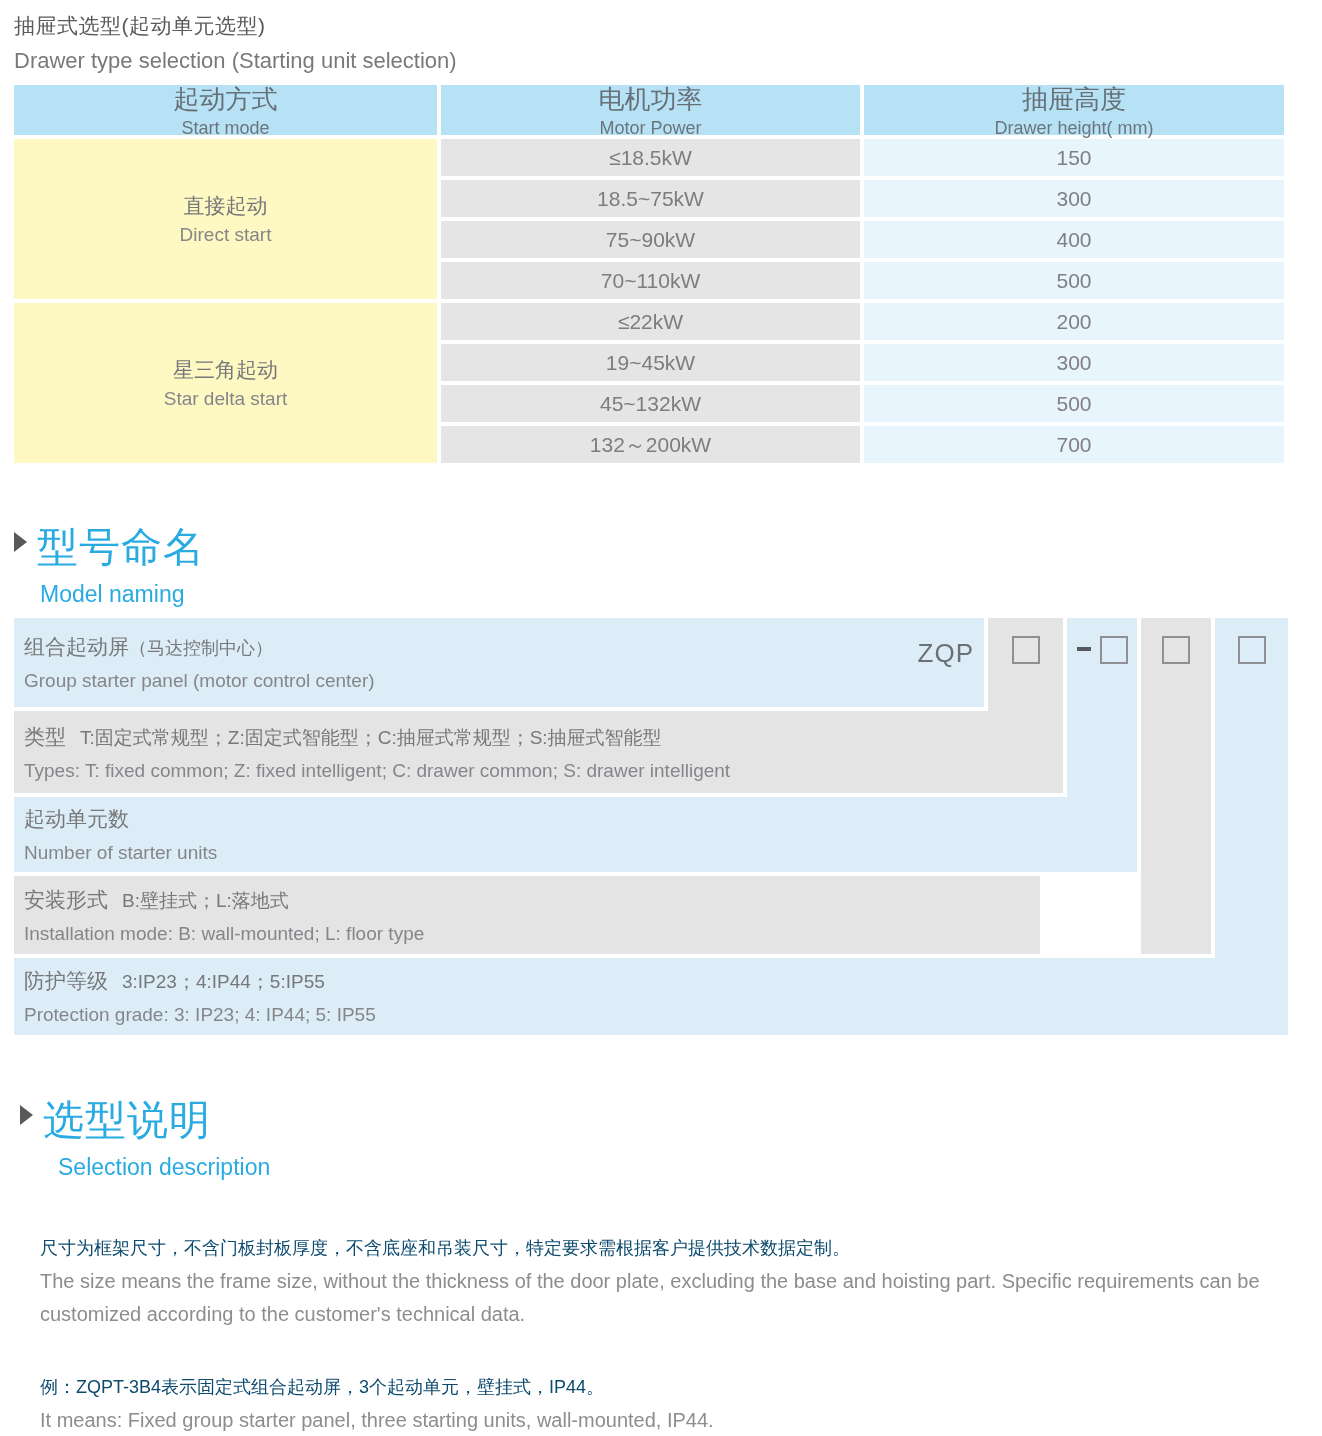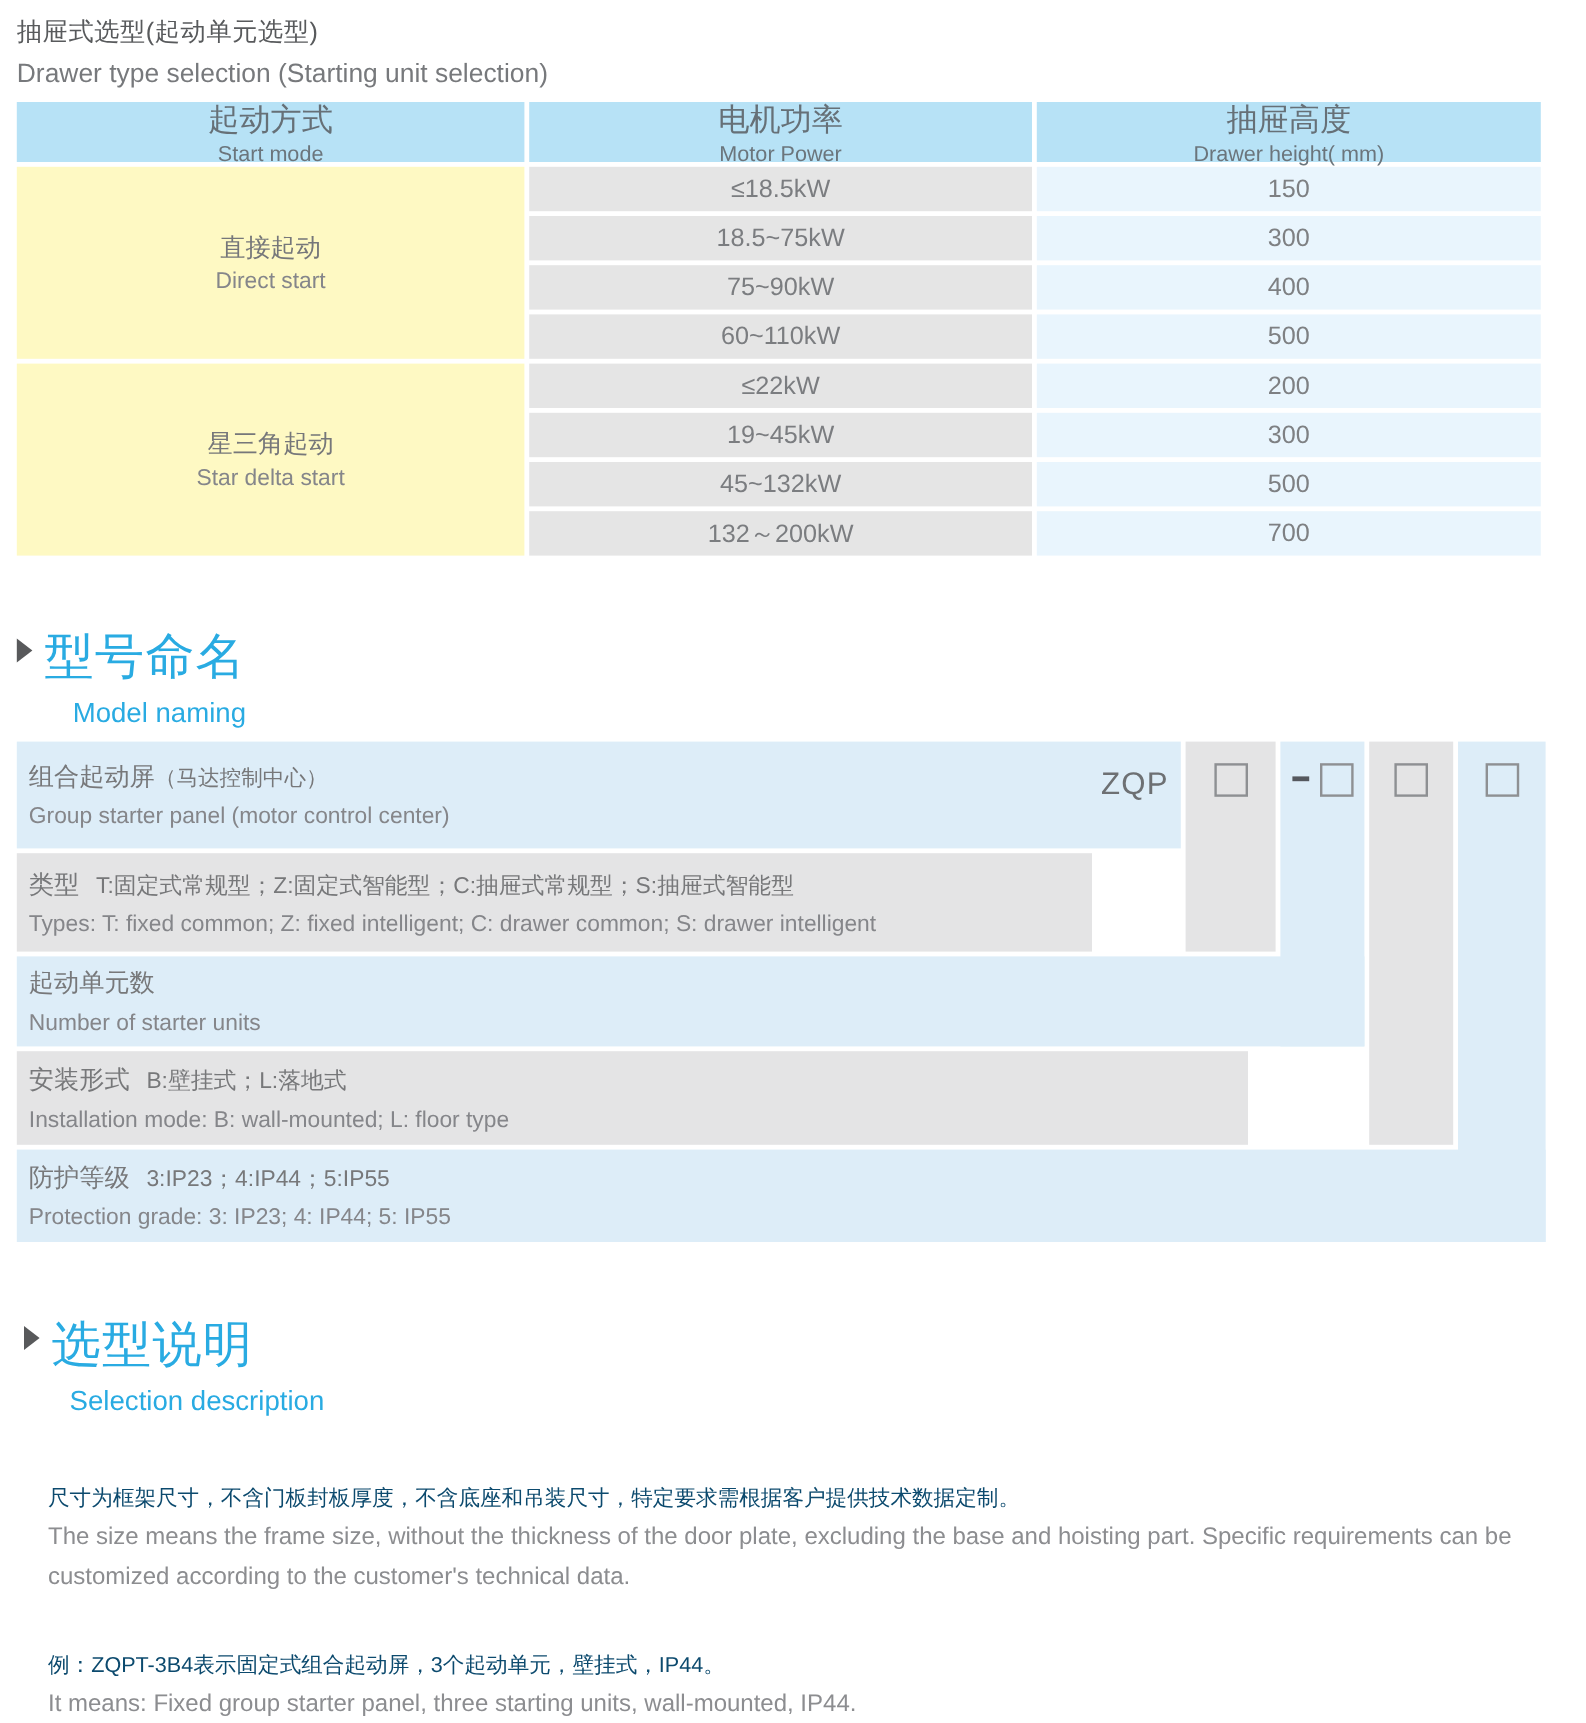--- a/index.html
+++ b/index.html
@@ -19,21 +19,21 @@
   .th{background:#b7e2f6;}
   .th .zh{font-size:26px;color:#667077;}
   .th .en{font-size:18px;color:#6b757c;margin-top:1px;}
   .mode-cell{background:#fef9c3;grid-row:span 4;}
   .mode-cell .zh{font-size:21px;color:#76777a;}
   .mode-cell .en{font-size:19px;color:#85868a;margin-top:4px;}
   .data-cell{background:#e5e5e5;font-size:21px;color:#7b7d80;}
   .num-cell{background:#e9f5fd;font-size:21px;color:#7e8083;}
 
   
-  .section-head{position:absolute;text-align:right;}
+  .section-head{position:absolute;}
   .section-head .row1{display:flex;align-items:flex-start;}
   .arrow{width:0;height:0;border-left:13px solid #58595b;border-top:10px solid transparent;
     border-bottom:10px solid transparent;margin-top:12px;margin-right:10px;}
   .section-head .zh{font-size:41px;color:#29abe2;letter-spacing:1px;}
   .section-head .en{font-size:23px;color:#29abe2;margin-top:6px;}
   #head-model{left:14px;top:520px;}
   #head-model .en{margin-left:26px;}
   #head-select{left:20px;top:1093px;}
   #head-select .en{margin-left:38px;}
 
@@ -41,21 +41,21 @@
   #diagram{position:absolute;left:14px;top:618px;width:1274px;height:417px;}
   .band,.col{position:absolute;}
   .blue-bg{background:#ddedf8;}
   .gray-bg{background:#e4e4e5;}
   .band{left:0;display:flex;flex-direction:column;justify-content:center;padding-left:10px;box-sizing:border-box;}
   .band .zh{font-size:21px;color:#77787a;}
   .band .zh .small{font-size:18px;}
   .band .zh .desc{font-size:19px;margin-left:14px;}
   .band .en{font-size:19px;color:#85868a;margin-top:9px;}
   #band1{top:0;height:89px;width:970px;}
-  #band2{top:93px;height:82px;width:896px;}
+  #band2{top:93px;height:82px;width:1049px;}
   #band3{top:179px;height:75px;width:1123px;}
   #band4{top:258px;height:78px;width:1026px;}
   #band5{top:340px;height:77px;width:1274px;}
   .col{top:0;display:flex;justify-content:center;}
   #colA{left:974px;width:75px;height:175px;}
   #colB{left:1053px;width:70px;height:254px;}
   #colC{left:1127px;width:70px;height:336px;}
   #colD{left:1201px;width:73px;height:417px;}
   .code-box{width:24px;height:24px;border:2px solid #8e9093;margin-top:18px;}
   .dash{width:14px;height:4px;background:#55585e;margin-top:29px;margin-right:9px;}
@@ -94,21 +94,21 @@
     <div class="cell mode-cell">
       <div class="zh">直接起动</div>
       <div class="en">Direct start</div>
     </div>
     <div class="cell data-cell">≤18.5kW</div>
     <div class="cell num-cell">150</div>
     <div class="cell data-cell">18.5~75kW</div>
     <div class="cell num-cell">300</div>
     <div class="cell data-cell">75~90kW</div>
     <div class="cell num-cell">400</div>
-    <div class="cell data-cell">60~110kW</div>
+    <div class="cell data-cell">70~110kW</div>
     <div class="cell num-cell">500</div>
 
     <div class="cell mode-cell">
       <div class="zh">星三角起动</div>
       <div class="en">Star delta start</div>
     </div>
     <div class="cell data-cell">≤22kW</div>
     <div class="cell num-cell">200</div>
     <div class="cell data-cell">19~45kW</div>
     <div class="cell num-cell">300</div>

